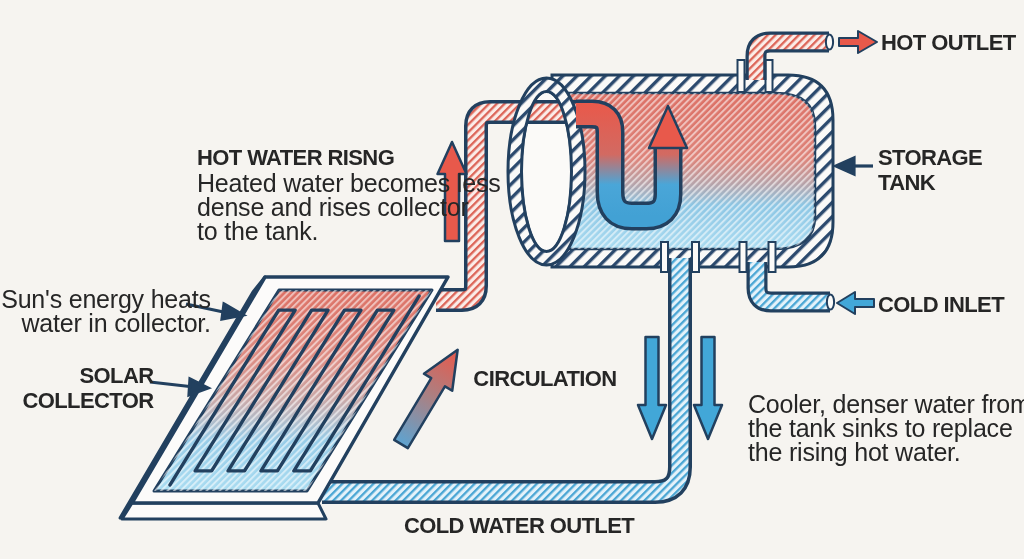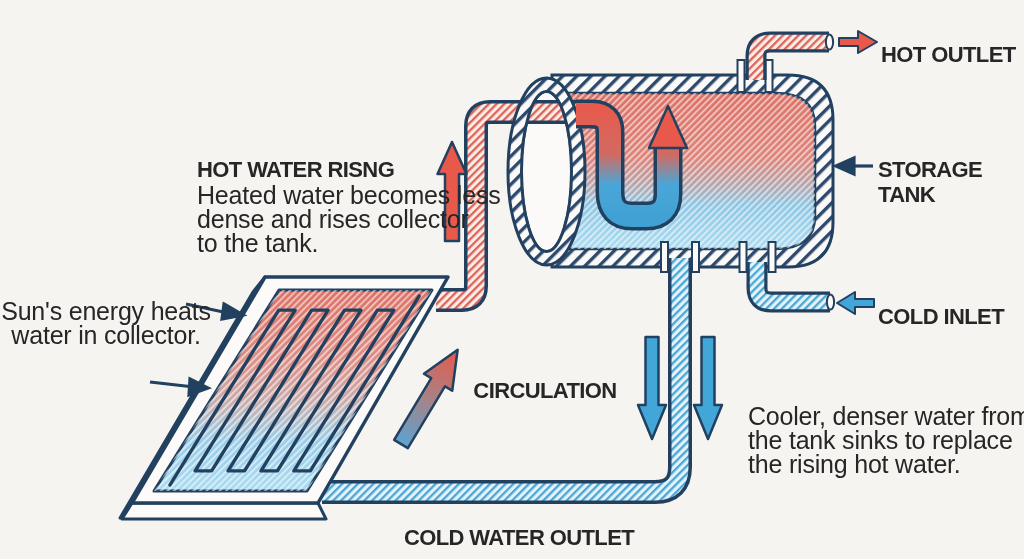--- a/index.html
+++ b/index.html
@@ -1,22 +1,22 @@
 <!DOCTYPE html>
 <html><head>
 <meta charset="utf-8">
 <style>
   html,body{margin:0;padding:0;background:#f6f4f0;}
   .stage{position:relative;width:1024px;height:559px;background:#f6f4f0;overflow:hidden;
          font-family:"Liberation Sans",sans-serif;color:#262626;}
   .stage svg{position:absolute;left:0;top:0;}
-  .lbl{position:absolute;white-space:nowrap;margin-top:12px;}
+  .lbl{position:absolute;white-space:nowrap;}
   .b{font-weight:bold;font-size:22px;letter-spacing:-0.6px;line-height:25px;}
   .r{font-size:25px;letter-spacing:-0.2px;line-height:24px;}
-  .ctr{text-align:center;transform:translateX(-50%);}
+  .ctr{text-align:right;transform:translateX(-50%);}
 </style>
 </head>
 <body>
 
 <div class="stage">
 
 <svg width="1024" height="559" viewBox="0 0 1024 559">
   <defs>
     <pattern id="hr" width="5.5" height="5.5" patternUnits="userSpaceOnUse" patternTransform="rotate(45)">
       <rect width="5.5" height="5.5" fill="#fbece8"></rect>
@@ -144,20 +144,24 @@
     <div>Heated water becomes less</div>
     <div>dense and rises collector</div>
     <div>to the tank.</div>
   </div>
 
   <div class="lbl r ctr" style="left:106px;top:287px">
     <div>Sun's energy heats</div>
     <div>water in collector.</div>
   </div>
 
+  <div class="lbl b ctr" style="left:88px;top:363px">
+    <div>SOLAR</div>
+    <div>COLLECTOR</div>
+  </div>
 
   <div class="lbl b ctr" style="left:545px;top:366px">
     <div>CIRCULATION</div>
   </div>
 
   <div class="lbl b ctr" style="left:519px;top:513px">COLD WATER OUTLET</div>
 
   <div class="lbl b" style="left:878px;top:145px">
     <div>STORAGE</div>
     <div>TANK</div>

